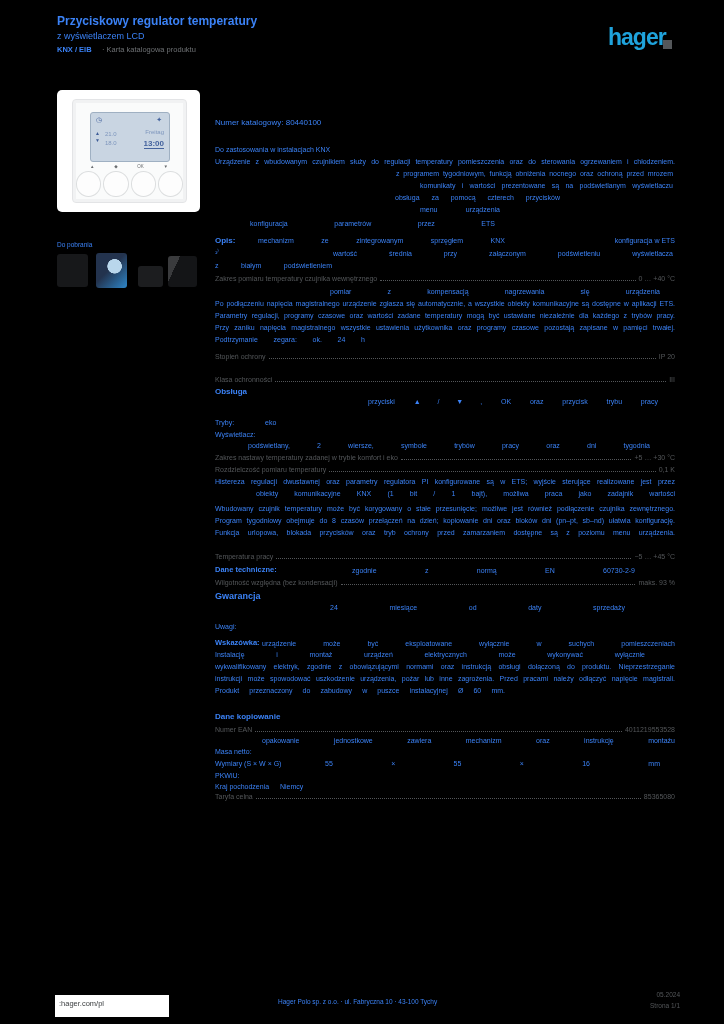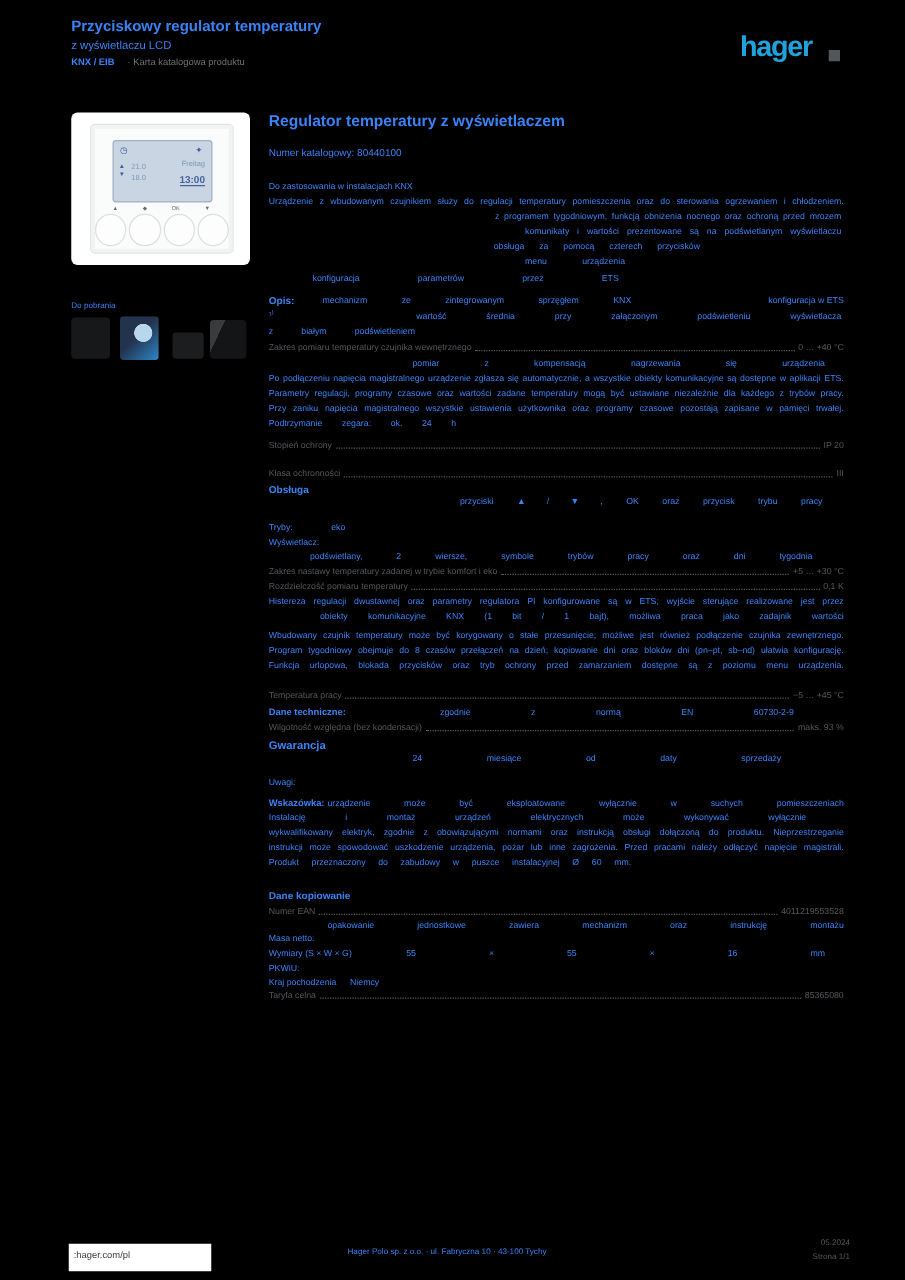--- a/index.html
+++ b/index.html
@@ -39,25 +39,25 @@
   #badge{position:absolute;left:55px;top:995px;width:114px;height:22px;background:#fff;}
   #badge span{position:absolute;left:4px;top:4px;font-size:7.5px;color:#3A3D3F;}
   .ftr-r{position:absolute;right:44px;text-align:right;font-size:6.5px;color:#54575A;}
 </style>
 </head>
 <body>
 
 <div id="page">
 
   <div class="t b" style="left:57px;top:15px;font-size:12px;">Przyciskowy regulator temperatury</div>
-  <div class="t" style="left:57px;top:31px;font-size:9px;">z wyświetlaczu LCD</div>
+  <div class="t" style="left:57px;top:31px;font-size:9px;">z wyświetlaczem LCD</div>
   <div class="t b" style="left:57px;top:46px;font-size:7.5px;">KNX / EIB</div>
   <div class="t lt" style="left:102px;top:46px;font-size:7.5px;">· Karta katalogowa produktu</div>
 
-  <div class="t b" style="left:592px;top:24px;font-size:23px;letter-spacing:-1px;color:#1FA3DC;text-align:center;">hager</div>
+  <div class="t b" style="left:608px;top:24px;font-size:23px;letter-spacing:-1px;color:#1FA3DC;text-align:center;">hager</div>
   <div style="position:absolute;left:663px;top:40px;width:9px;height:9px;background:#54575A;"></div>
 
   <div id="card">
     <div id="dev">
       <div id="lcd">
         <div class="r1">
           <span>◷</span>
           <span>✦</span>
         </div>
         <div class="arr"><span>▲</span><br><span>▼</span></div>
@@ -79,21 +79,20 @@
       </div>
     </div>
   </div>
 
   <div class="t" style="left:57px;top:241px;font-size:6.5px;">Do pobrania</div>
   <div class="tile" id="tile-photo"></div>
   <div class="tile" id="tile-cat"></div>
   <div class="tile" id="tile-doc"></div>
   <div class="tile" id="tile-photo2"></div>
 
-  <div class="t b" style="left:215px;top:90px;font-size:12.5px;">Regulator temperatury z wyświetlaczem</div>
   <div class="t" style="left:215px;top:118px;font-size:8px;">Numer katalogowy: 80440100</div>
 
   <div class="t" style="left:215px;top:146px;font-size:7px;">Do zastosowania w instalacjach KNX</div>
   <div class="t j" style="left:215px;top:158px;width:460px;font-size:7px;">Urządzenie z wbudowanym czujnikiem służy do regulacji temperatury pomieszczenia oraz do sterowania ogrzewaniem i chłodzeniem.</div>
   <div class="t j" style="left:396px;top:170px;width:277px;font-size:7px;">z programem tygodniowym, funkcją obniżenia nocnego oraz ochroną przed mrozem</div>
   <div class="t j" style="left:420px;top:182px;width:253px;font-size:7px;">komunikaty i wartości prezentowane są na podświetlanym wyświetlaczu</div>
   <div class="t j" style="left:395px;top:194px;width:165px;font-size:7px;">obsługa za pomocą czterech przycisków</div>
   <div class="t j" style="left:420px;top:206px;width:80px;font-size:7px;">menu urządzenia</div>
   <div class="t j" style="left:250px;top:220px;width:245px;font-size:7px;">konfiguracja parametrów przez ETS</div>
 

